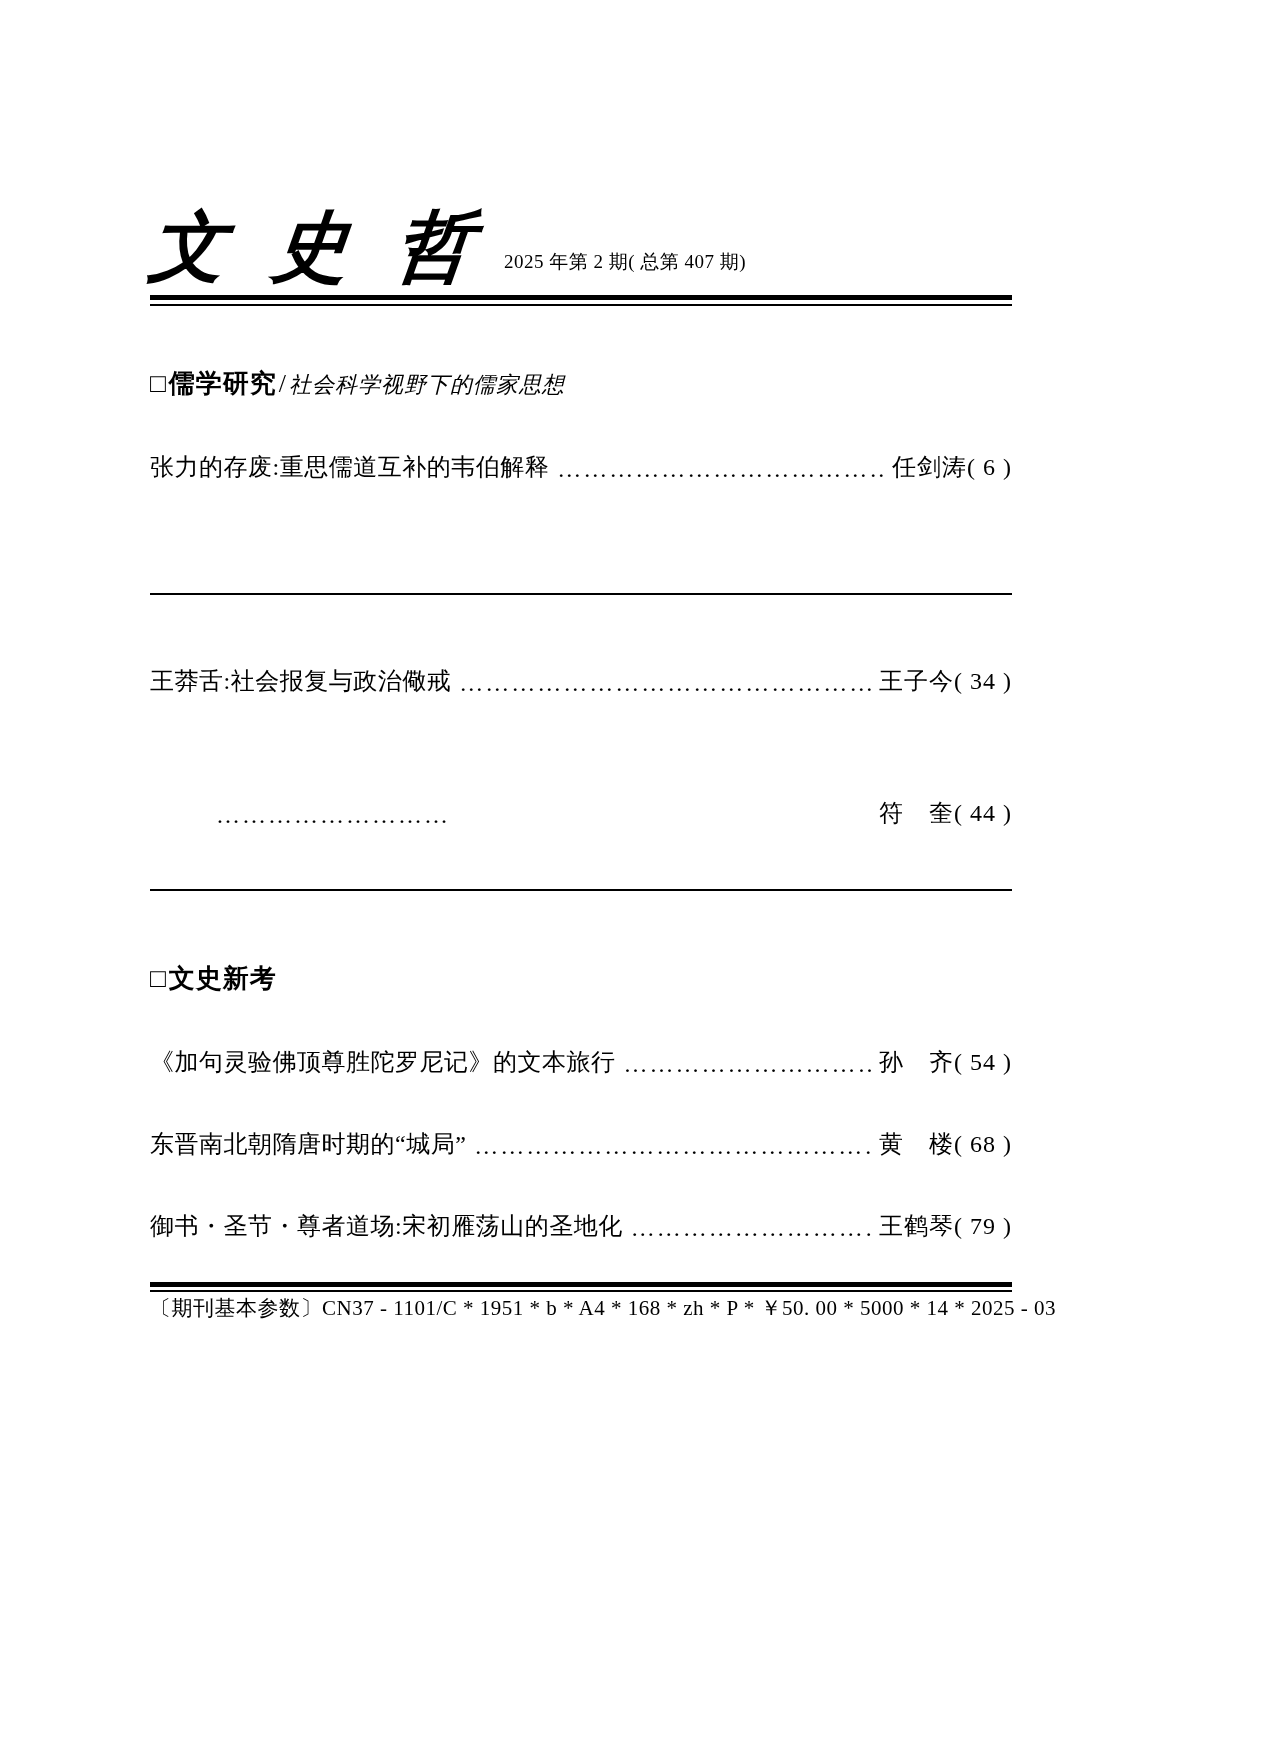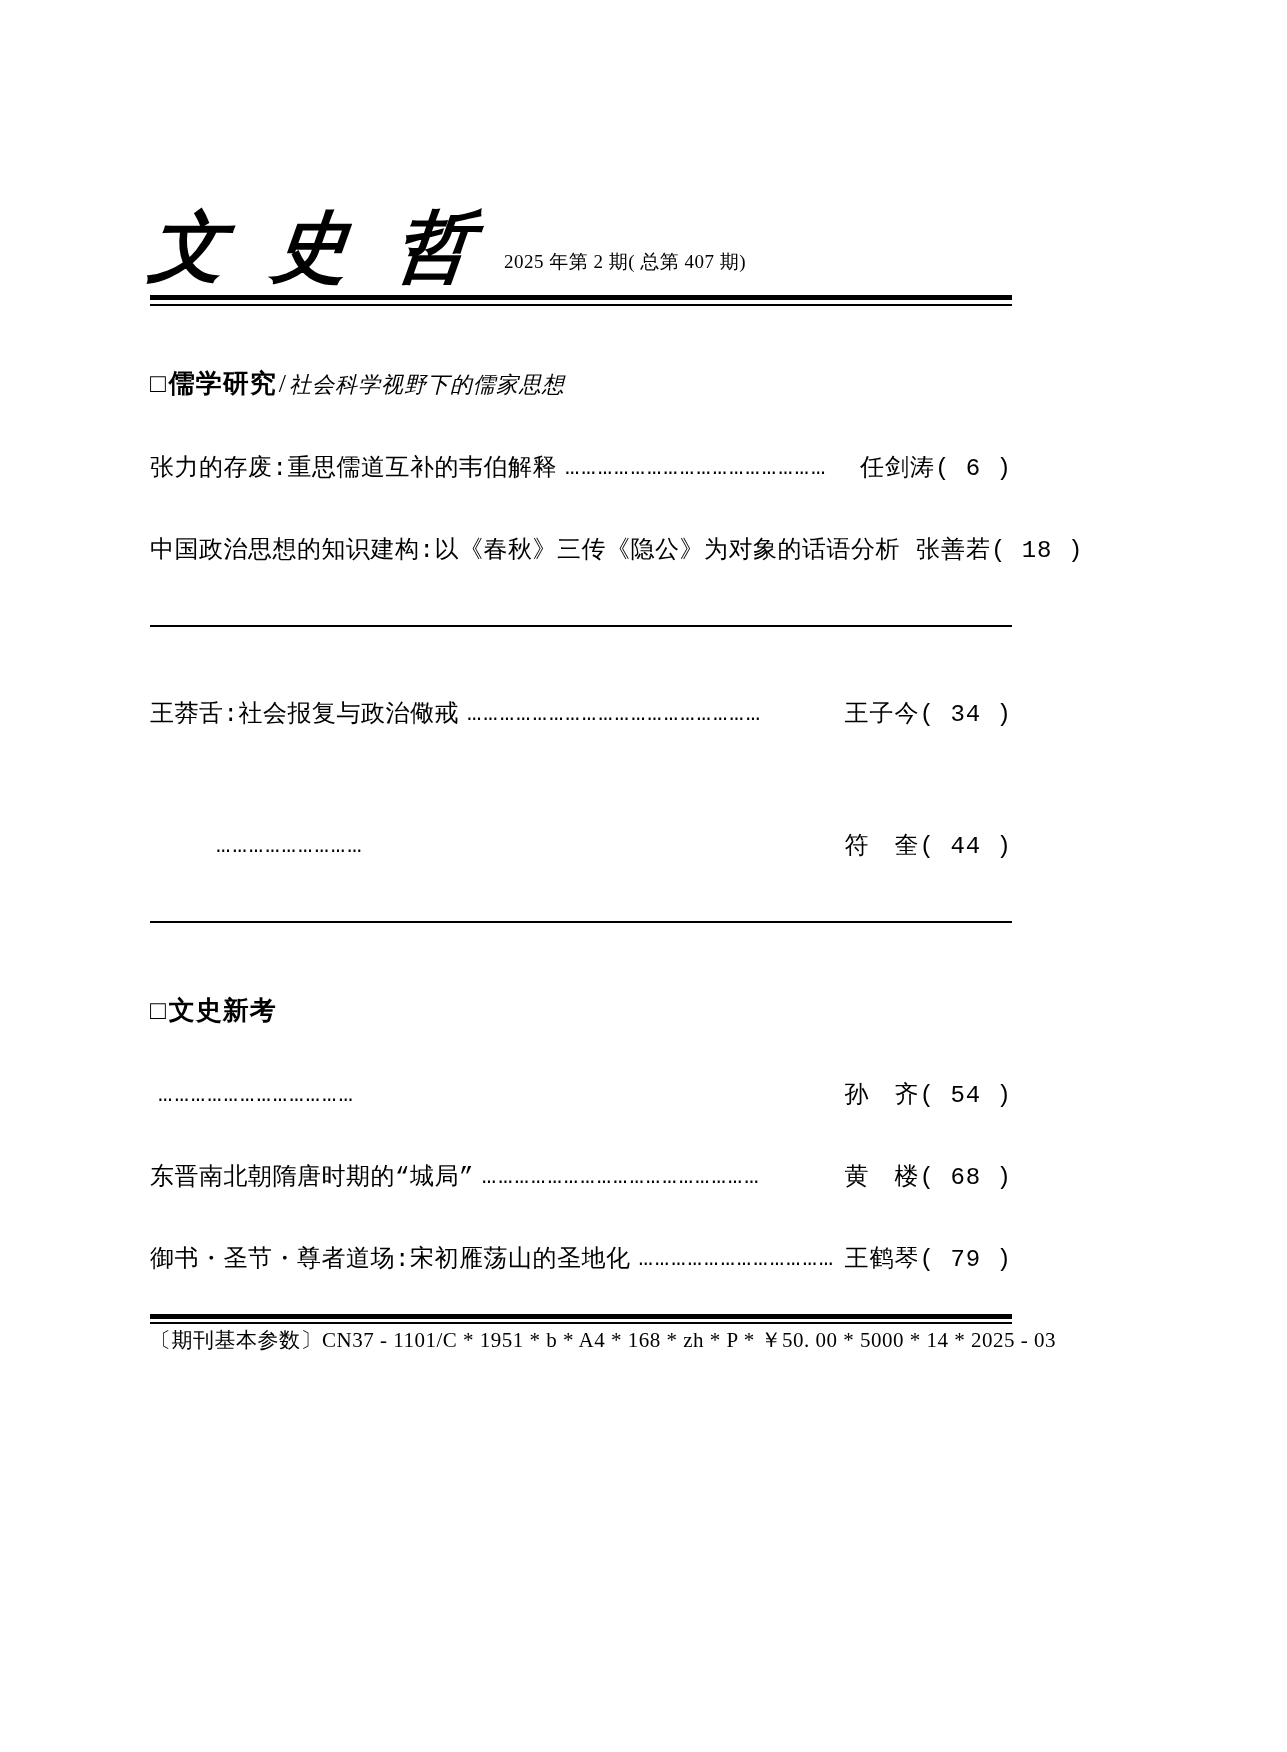--- a/index.html
+++ b/index.html
@@ -81,25 +81,24 @@
     letter-spacing: 1px;
   }
   .slash {
     font-weight: 400;
     margin: 0 2px;
   }
 
   
   .entry {
     display: flex;
-    align-items: center;
+    align-items: flex-end;
     font-size: 24px;
     letter-spacing: 0.5px;
     white-space: nowrap;
-    font-family: Liberation Mono, monospace;
   }
   .entry .title {
     flex: 0 0 auto;
   }
   .entry .leader {
     flex: 1 1 auto;
     overflow: hidden;
     white-space: nowrap;
     margin: 0 8px;
     font-size: 24px;
@@ -159,25 +158,20 @@
     <div class="spacer-50"></div>
 
     <div class="entry">
       <span class="title">张力的存废:重思儒道互补的韦伯解释</span>
       <span class="leader">…………………………………………</span>
       <span class="author">任剑涛( 6 )</span>
     </div>
 
     <div class="spacer-50"></div>
 
-    <div class="entry">
-      <span class="title">中国政治思想的知识建构:以《春秋》三传《隐公》为对象的话语分析</span>
-      <span class="leader">……</span>
-      <span class="author">张善若( 18 )</span>
-    </div>
 
     <div class="spacer-60"></div>
     <div class="rule-thin"></div>
     <div class="spacer-70"></div>
 
     <div class="entry">
       <span class="title">王莽舌:社会报复与政治儆戒</span>
       <span class="leader">………………………………………………</span>
       <span class="author">王子今( 34 )</span>
     </div>
@@ -197,20 +191,21 @@
     <div class="spacer-70"></div>
 
     <div class="section-head">
       <span class="box">□</span>
       <span>文史新考</span>
     </div>
 
     <div class="spacer-50"></div>
 
     <div class="entry">
+      <span class="title">《加句灵验佛顶尊胜陀罗尼记》的文本旅行</span>
       <span class="leader">………………………………</span>
       <span class="author">孙　齐( 54 )</span>
     </div>
 
     <div class="spacer-50"></div>
 
     <div class="entry">
       <span class="title">东晋南北朝隋唐时期的“城局”</span>
       <span class="leader">……………………………………………</span>
       <span class="author">黄　楼( 68 )</span>

